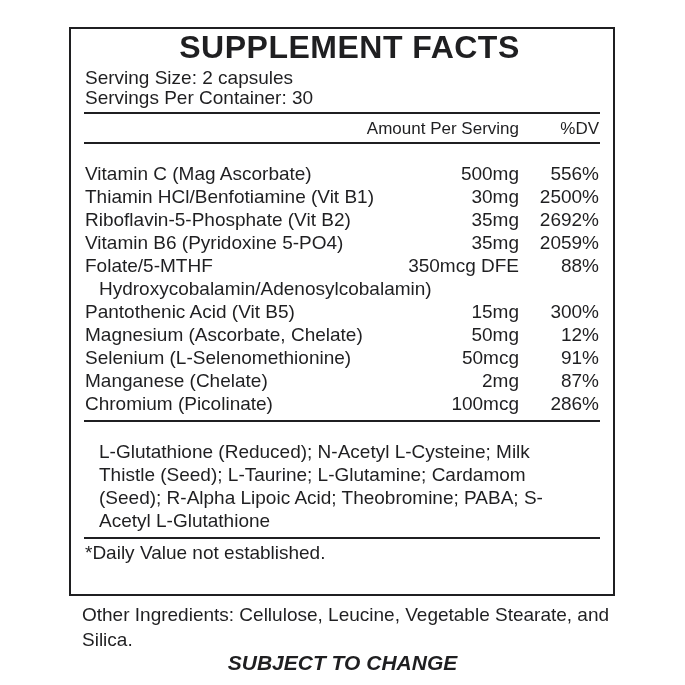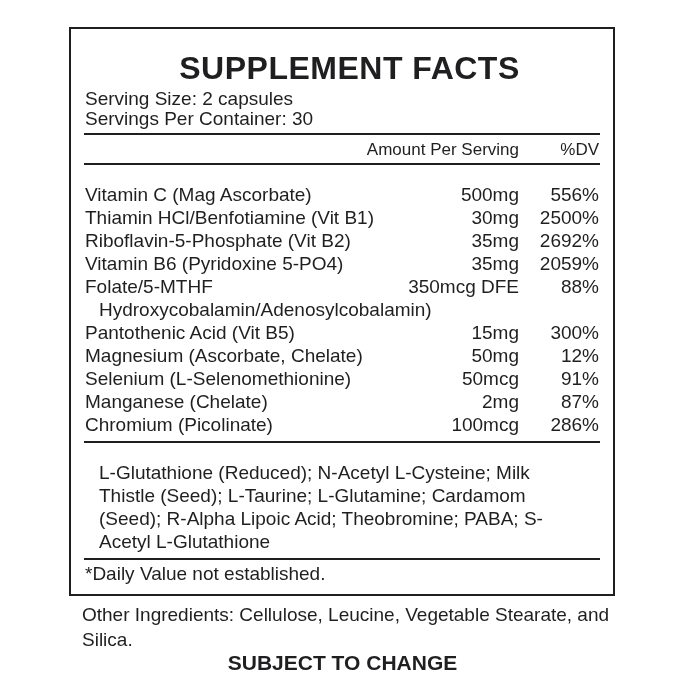--- a/index.html
+++ b/index.html
@@ -14,21 +14,21 @@
   .panel {
     position: absolute;
     left: 69px;
     top: 27px;
     width: 546px;
     height: 569px;
     border: 2.5px solid #1f1f21;
     background: #ffffff;
   }
   .panel-title {
-    margin-top: 21px;
+    margin-top: 0;
     text-align: center;
     font-size: 32px;
     font-weight: 700;
     letter-spacing: 0.5px;
     line-height: 36px;
     white-space: nowrap;
     padding-left: 15px;
   }
   .serving-line {
     margin: 0 14px;
@@ -83,20 +83,21 @@
   }
   .disclaimer {
     position: absolute;
     left: 0;
     top: 650px;
     width: 685px;
     text-align: center;
     font-size: 21px;
     font-weight: 700;
     line-height: 26px;
+    font-style: italic;
   }
 </style>
 </head>
 <body>
 
 <div class="panel">
 
   <div class="panel-title">SUPPLEMENT FACTS</div>
 
   <div class="serving-line first">Serving Size: 2 capsules</div>

